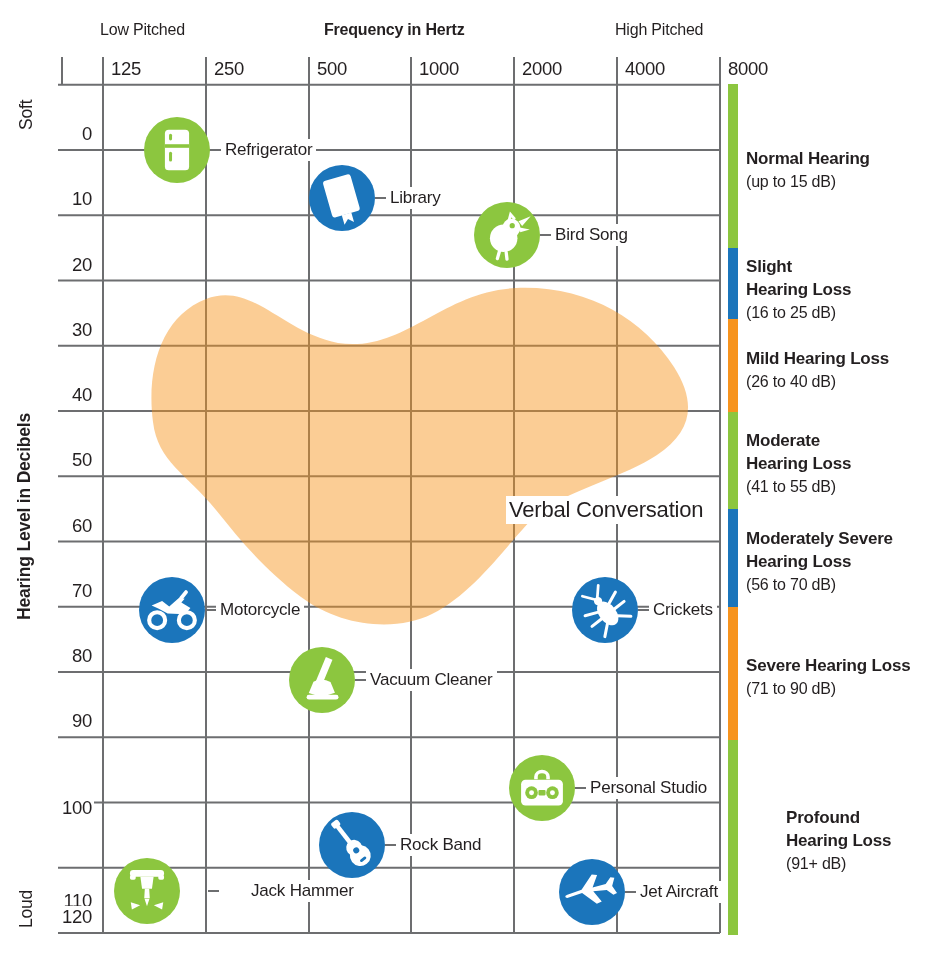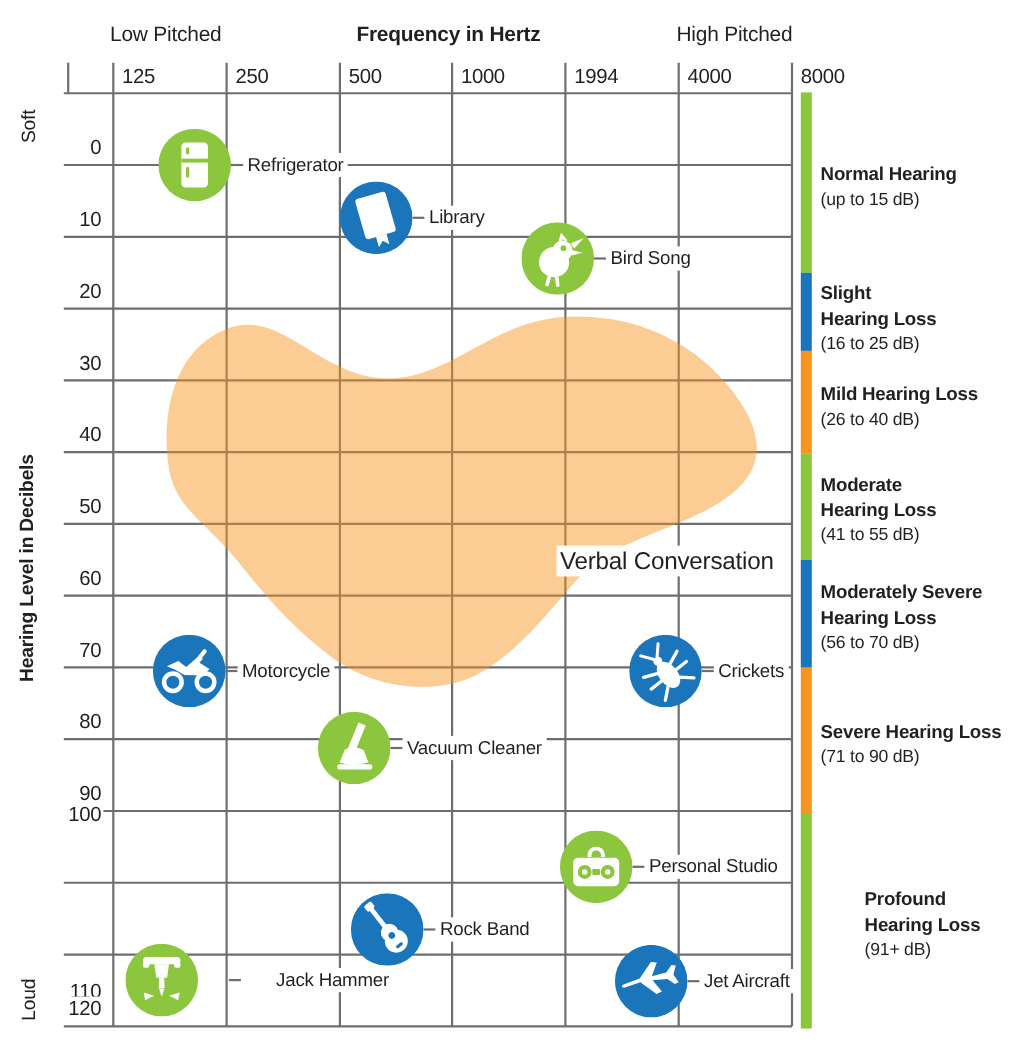--- a/index.html
+++ b/index.html
@@ -1,19 +1,19 @@
 <!DOCTYPE html>
 <html><head>
 <meta charset="utf-8">
 <style>
   html,body{margin:0;padding:0;background:#fff;}
   .stage{position:relative;width:942px;height:958px;background:#fff;overflow:hidden;
          font-family:"Liberation Sans","DejaVu Sans",sans-serif;color:#231F20;}
   svg.plot{position:absolute;left:0;top:0;z-index:1;}
-  .hdr{position:absolute;top:21px;font-size:19px;letter-spacing:-0.2px;z-index:3;}
+  .hdr{position:absolute;top:21px;font-size:16px;letter-spacing:-0.2px;z-index:3;}
   .hdr.bold{font-weight:bold;}
   .xtick{position:absolute;top:58px;font-size:18.5px;letter-spacing:-0.3px;z-index:3;}
   .ytick{position:absolute;width:52px;text-align:right;font-size:18.5px;letter-spacing:-0.3px;z-index:3;background:#fff;padding-right:2px;}
   .vlabel{position:absolute;writing-mode:vertical-rl;transform:rotate(180deg);font-size:17.5px;z-index:3;letter-spacing:-0.2px;}
   .vlabel.bold{font-weight:bold;}
   .sound{position:absolute;display:flex;align-items:center;z-index:4;}
   .bubble{width:66px;height:66px;display:block;flex:0 0 auto;}
   .bubble svg{width:66px;height:66px;display:block;}
   .dash{width:11px;height:2px;background:#6D6E70;flex:0 0 auto;}
   .tag{font-size:17px;letter-spacing:-0.2px;background:#fff;padding:1px 4px;white-space:nowrap;}
@@ -62,36 +62,36 @@
         <line x1="62" y1="57" x2="62" y2="84.75" stroke="#6D6E70" stroke-width="2"></line>
       </g>
     <path id="blob" d="M153,422 C146,368 162,316 206,299 C252,281 283,333 338,343 C404,353 442,291 516,288 C586,285 642,318 674,367 C697,403 692,432 657,455 C626,476 573,489 543,510 C516,529 482,589 432,614 C396,632 341,627 301,597 C263,568 241,541 216,510 C186,473 158,462 153,422 Z" fill="#F7941E" fill-opacity="0.47"></path>
   </svg>
 
   <div id="xticks">
       <div class="xtick" style="left: 111px;">125</div>
       <div class="xtick" style="left: 214px;">250</div>
       <div class="xtick" style="left: 317px;">500</div>
       <div class="xtick" style="left: 419px;">1000</div>
-      <div class="xtick" style="left: 522px;">1994</div>
+      <div class="xtick" style="left: 522px;">2000</div>
       <div class="xtick" style="left: 625px;">4000</div>
       <div class="xtick" style="left: 728px;">8000</div>
     </div>
   <div id="yticks">
       <div class="ytick" style="left: 40px; top: 123px;">0</div>
       <div class="ytick" style="left: 40px; top: 188.25px;">10</div>
       <div class="ytick" style="left: 40px; top: 253.5px;">20</div>
       <div class="ytick" style="left: 40px; top: 318.75px;">30</div>
       <div class="ytick" style="left: 40px; top: 384px;">40</div>
       <div class="ytick" style="left: 40px; top: 449.25px;">50</div>
       <div class="ytick" style="left: 40px; top: 514.5px;">60</div>
       <div class="ytick" style="left: 40px; top: 579.75px;">70</div>
       <div class="ytick" style="left: 40px; top: 645px;">80</div>
       <div class="ytick" style="left: 40px; top: 710.25px;">90</div>
-      <div class="ytick" style="left: 40px; top: 729px; text-align: right;">100</div>
+      <div class="ytick" style="left: 40px; top: 797px; text-align: right;">100</div>
       <div class="ytick" style="left: 40px; top: 890px;">110</div>
       <div class="ytick" style="left: 40px; top: 906px;">120</div>
     </div>
 
   <div class="blob-label" style="left: 506px; top: 496px;">Verbal Conversation</div>
 
   <div class="sound" style="left: 144px; top: 117px; --c: #8CC63F;">
     <span class="bubble">
         <svg viewBox="0 0 24 24">
       <circle cx="12" cy="12" r="12" fill="var(--c)"></circle>

